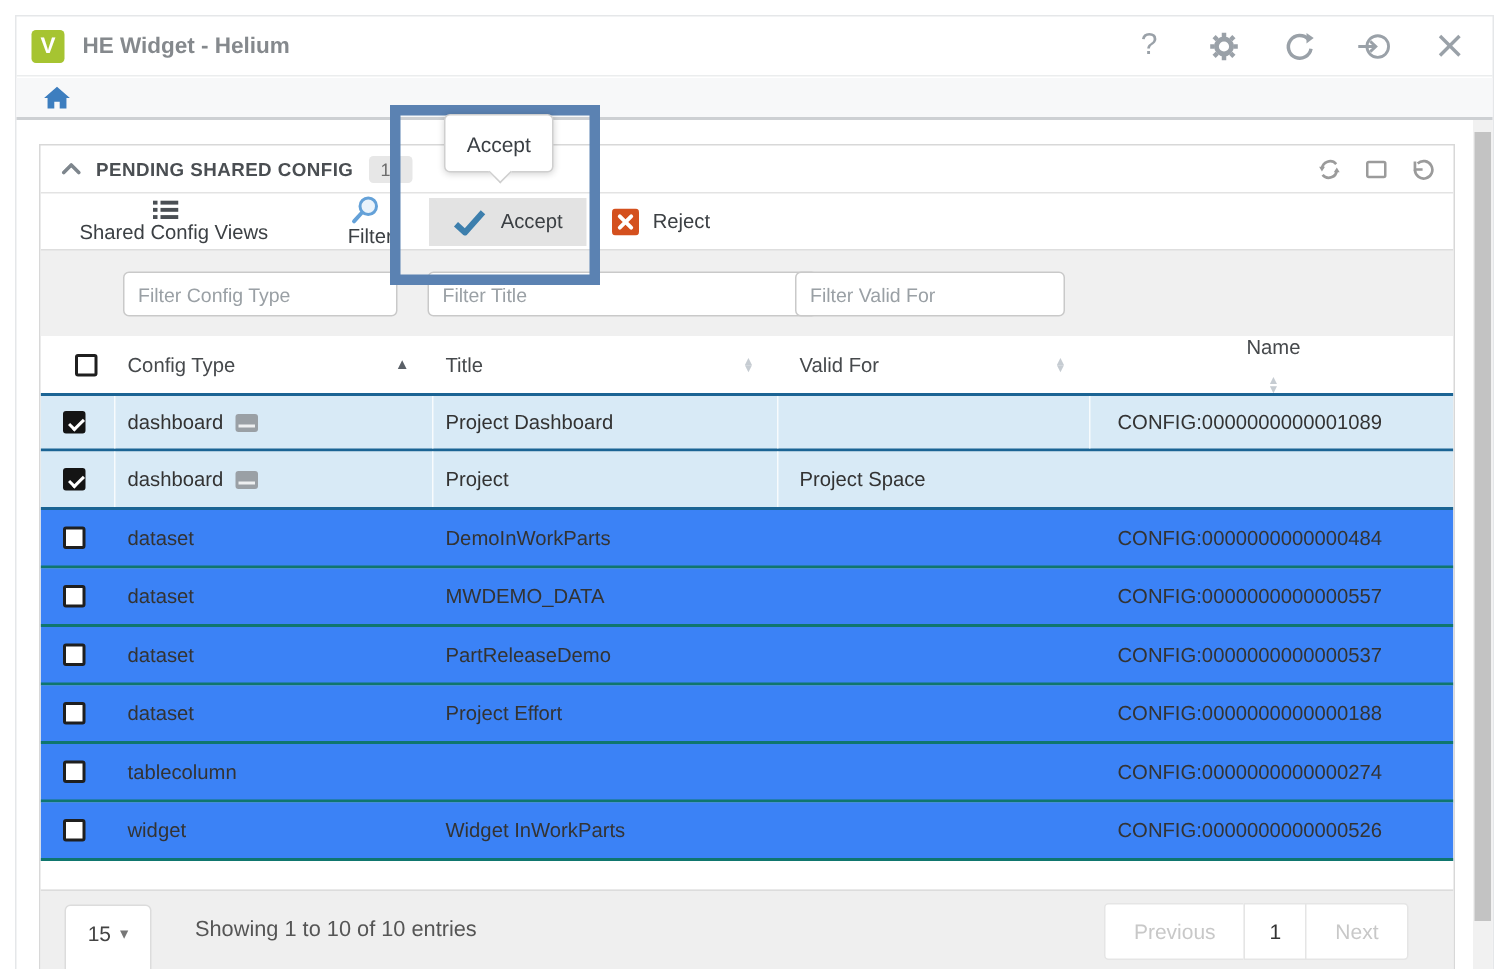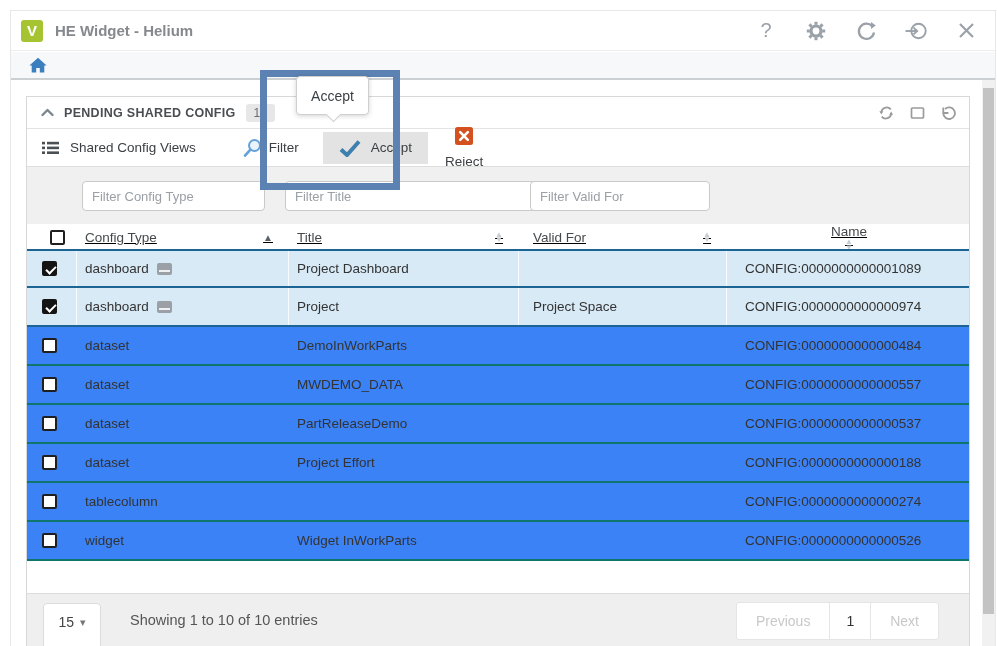--- a/index.html
+++ b/index.html
@@ -38,38 +38,38 @@
 
   .panel-header { height: 31px; display: flex; align-items: center; padding: 0 12px 0 14px; }
   .panel-title { margin-left: 10px; font-size: 12.5px; font-weight: bold; color: #4a4e52; letter-spacing: .3px; }
   .badge { margin-left: 10px; background: #e7e7e7; color: #6d6d6d; font-size: 12px;
            border-radius: 3px; padding: 2px 8px; }
   .ph-icons { margin-left: auto; display: flex; align-items: center; gap: 15px; }
   .ph-icon { cursor: pointer; display: flex; }
 
   .panel-toolbar { height: 38px; border-top: 1px solid #e3e3e3; display: flex; align-items: center; }
   .tool-label { font-size: 13.5px; color: #3c4044; }
-  .tool-item { display: flex; align-items: center; cursor: pointer; }
+  .tool-item { display: flex; align-items: center; cursor: pointer; flex-direction: column; }
   .accept-btn { margin-left: 24px; height: 32px; padding: 0 16px; background: #e3e3e3;
                 display: flex; align-items: center; gap: 10px; cursor: pointer; }
-  .reject-btn { margin-left: 17px; display: flex; align-items: center; gap: 9px; cursor: pointer; flex-direction: column; }
+  .reject-btn { margin-left: 17px; display: flex; align-items: center; gap: 9px; cursor: pointer; }
 
   
   .filter-strip { height: 58px; background: #f0f0f0; border-top: 1px solid #dedede; position: relative; }
   .filter-input { position: absolute; top: 14px; height: 30px; border: 1px solid #c9c9c9;
                   border-radius: 4px; background: #fff; font-size: 13px; color: #444;
                   padding: 0 9px; font-family: "Liberation Sans", sans-serif; }
   .filter-input::placeholder { color: #9aa0a5; }
   .fi-1 { left: 55px; width: 183px; }
   .fi-2 { left: 258px; width: 260px; }
   .fi-3 { left: 503px; width: 180px; }
 
   
   .grid-cols { display: grid; grid-template-columns: 50px 212px 230px 208px 1fr; }
-  .header-row { height: 25px; text-decoration: underline; }
+  .header-row { height: 38px; }
   .hcell { display: flex; align-items: center; justify-content: space-between;
            font-size: 13.5px; color: #46494c; padding: 0 16px 0 8px; cursor: pointer; }
   .hcell.c4 { padding-left: 14px; } .hcell.c5 { padding-left: 18px; flex-direction: column; }
   .sort-asc { font-size: 10px; color: #5a6067; }
   .sort-both { display: flex; flex-direction: column; line-height: 5.5px; font-size: 8px;
                color: #c6ccd2; font-style: normal; }
   .sort-both i { font-style: normal; }
 
   .rows { flex: 1 1 auto; overflow: hidden; }
   .row { height: 39px; border-bottom: 2px solid #0f766e; background: #3b82f6; cursor: pointer; }
@@ -306,21 +306,20 @@
       <div class="row grid-cols selected">
         <div class="cell c-cb">
             <span class="cb checked"></span>
           </div>
         <div class="cell">
             <span>dashboard</span>
             <span class="dash-icon show"></span>
           </div>
         <div class="cell">Project</div>
         <div class="cell c4">Project Space</div>
-        <div class="cell c5">CONFIG:0000000000000974</div>
       </div>
 
       <div class="row grid-cols">
         <div class="cell c-cb">
             <span class="cb"></span>
           </div>
         <div class="cell">
             <span>dataset</span>
           </div>
         <div class="cell">DemoInWorkParts</div>

